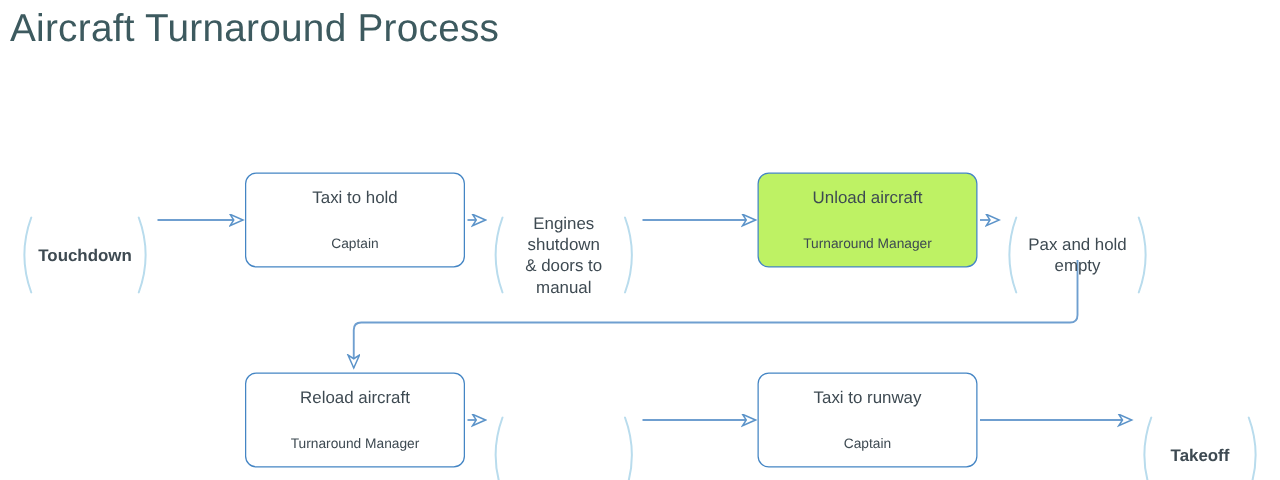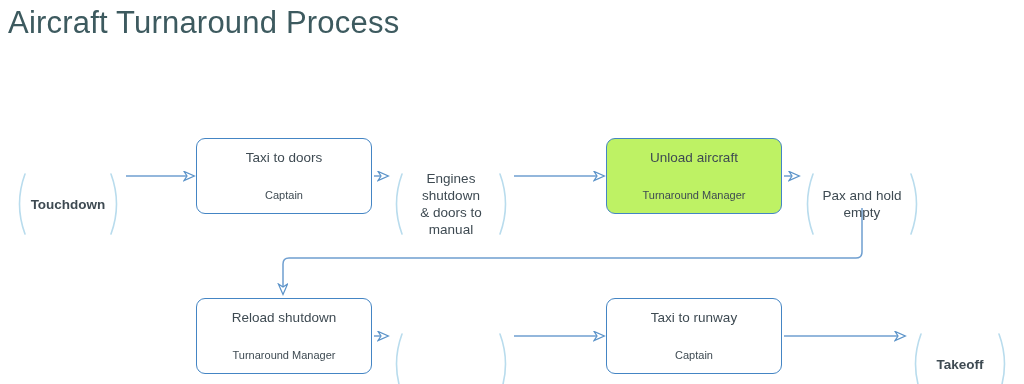--- a/index.html
+++ b/index.html
@@ -135,21 +135,21 @@
       <div class="event-node terminator" style="left: 12px; top: 145px; width: 112px; height: 62px;">
         <span class="bracket left"><svg viewBox="0 0 16 62" width="16" height="62" preserveAspectRatio="none">
             <path d="M 13 1 Q 2 31 13 61" fill="none" stroke="#b9dced" stroke-width="1.6" stroke-linecap="round"></path>
           </svg></span>
         <span class="bracket right"><svg viewBox="0 0 16 62" width="16" height="62" preserveAspectRatio="none">
             <path d="M 3 1 Q 14 31 3 61" fill="none" stroke="#b9dced" stroke-width="1.6" stroke-linecap="round"></path>
           </svg></span>
         <div class="event-label">Touchdown</div>
       </div>
       <div class="task-node" style="left: 196px; top: 138px; width: 176px; height: 76px; border-color: rgb(68, 133, 196); background: rgb(255, 255, 255);">
-        <div class="task-title">Taxi to doors</div>
+        <div class="task-title">Taxi to hold</div>
         <div class="task-role">Captain</div>
       </div>
       <div class="event-node" style="left: 389px; top: 145px; width: 124px; height: 62px;">
         <span class="bracket left"><svg viewBox="0 0 16 62" width="16" height="62" preserveAspectRatio="none">
             <path d="M 13 1 Q 2 31 13 61" fill="none" stroke="#b9dced" stroke-width="1.6" stroke-linecap="round"></path>
           </svg></span>
         <span class="bracket right"><svg viewBox="0 0 16 62" width="16" height="62" preserveAspectRatio="none">
             <path d="M 3 1 Q 14 31 3 61" fill="none" stroke="#b9dced" stroke-width="1.6" stroke-linecap="round"></path>
           </svg></span>
         <div class="event-label">Engines shutdown
@@ -163,21 +163,21 @@
         <span class="bracket left"><svg viewBox="0 0 16 62" width="16" height="62" preserveAspectRatio="none">
             <path d="M 13 1 Q 2 31 13 61" fill="none" stroke="#b9dced" stroke-width="1.6" stroke-linecap="round"></path>
           </svg></span>
         <span class="bracket right"><svg viewBox="0 0 16 62" width="16" height="62" preserveAspectRatio="none">
             <path d="M 3 1 Q 14 31 3 61" fill="none" stroke="#b9dced" stroke-width="1.6" stroke-linecap="round"></path>
           </svg></span>
         <div class="event-label">Pax and hold
 empty</div>
       </div>
       <div class="task-node" style="left: 196px; top: 298px; width: 176px; height: 76px; border-color: rgb(68, 133, 196); background: rgb(255, 255, 255);">
-        <div class="task-title">Reload shutdown</div>
+        <div class="task-title">Reload aircraft</div>
         <div class="task-role">Turnaround Manager</div>
       </div>
       <div class="event-node" style="left: 389px; top: 305px; width: 124px; height: 62px;">
         <span class="bracket left"><svg viewBox="0 0 16 62" width="16" height="62" preserveAspectRatio="none">
             <path d="M 13 1 Q 2 31 13 61" fill="none" stroke="#b9dced" stroke-width="1.6" stroke-linecap="round"></path>
           </svg></span>
         <span class="bracket right"><svg viewBox="0 0 16 62" width="16" height="62" preserveAspectRatio="none">
             <path d="M 3 1 Q 14 31 3 61" fill="none" stroke="#b9dced" stroke-width="1.6" stroke-linecap="round"></path>
           </svg></span>
       </div>

